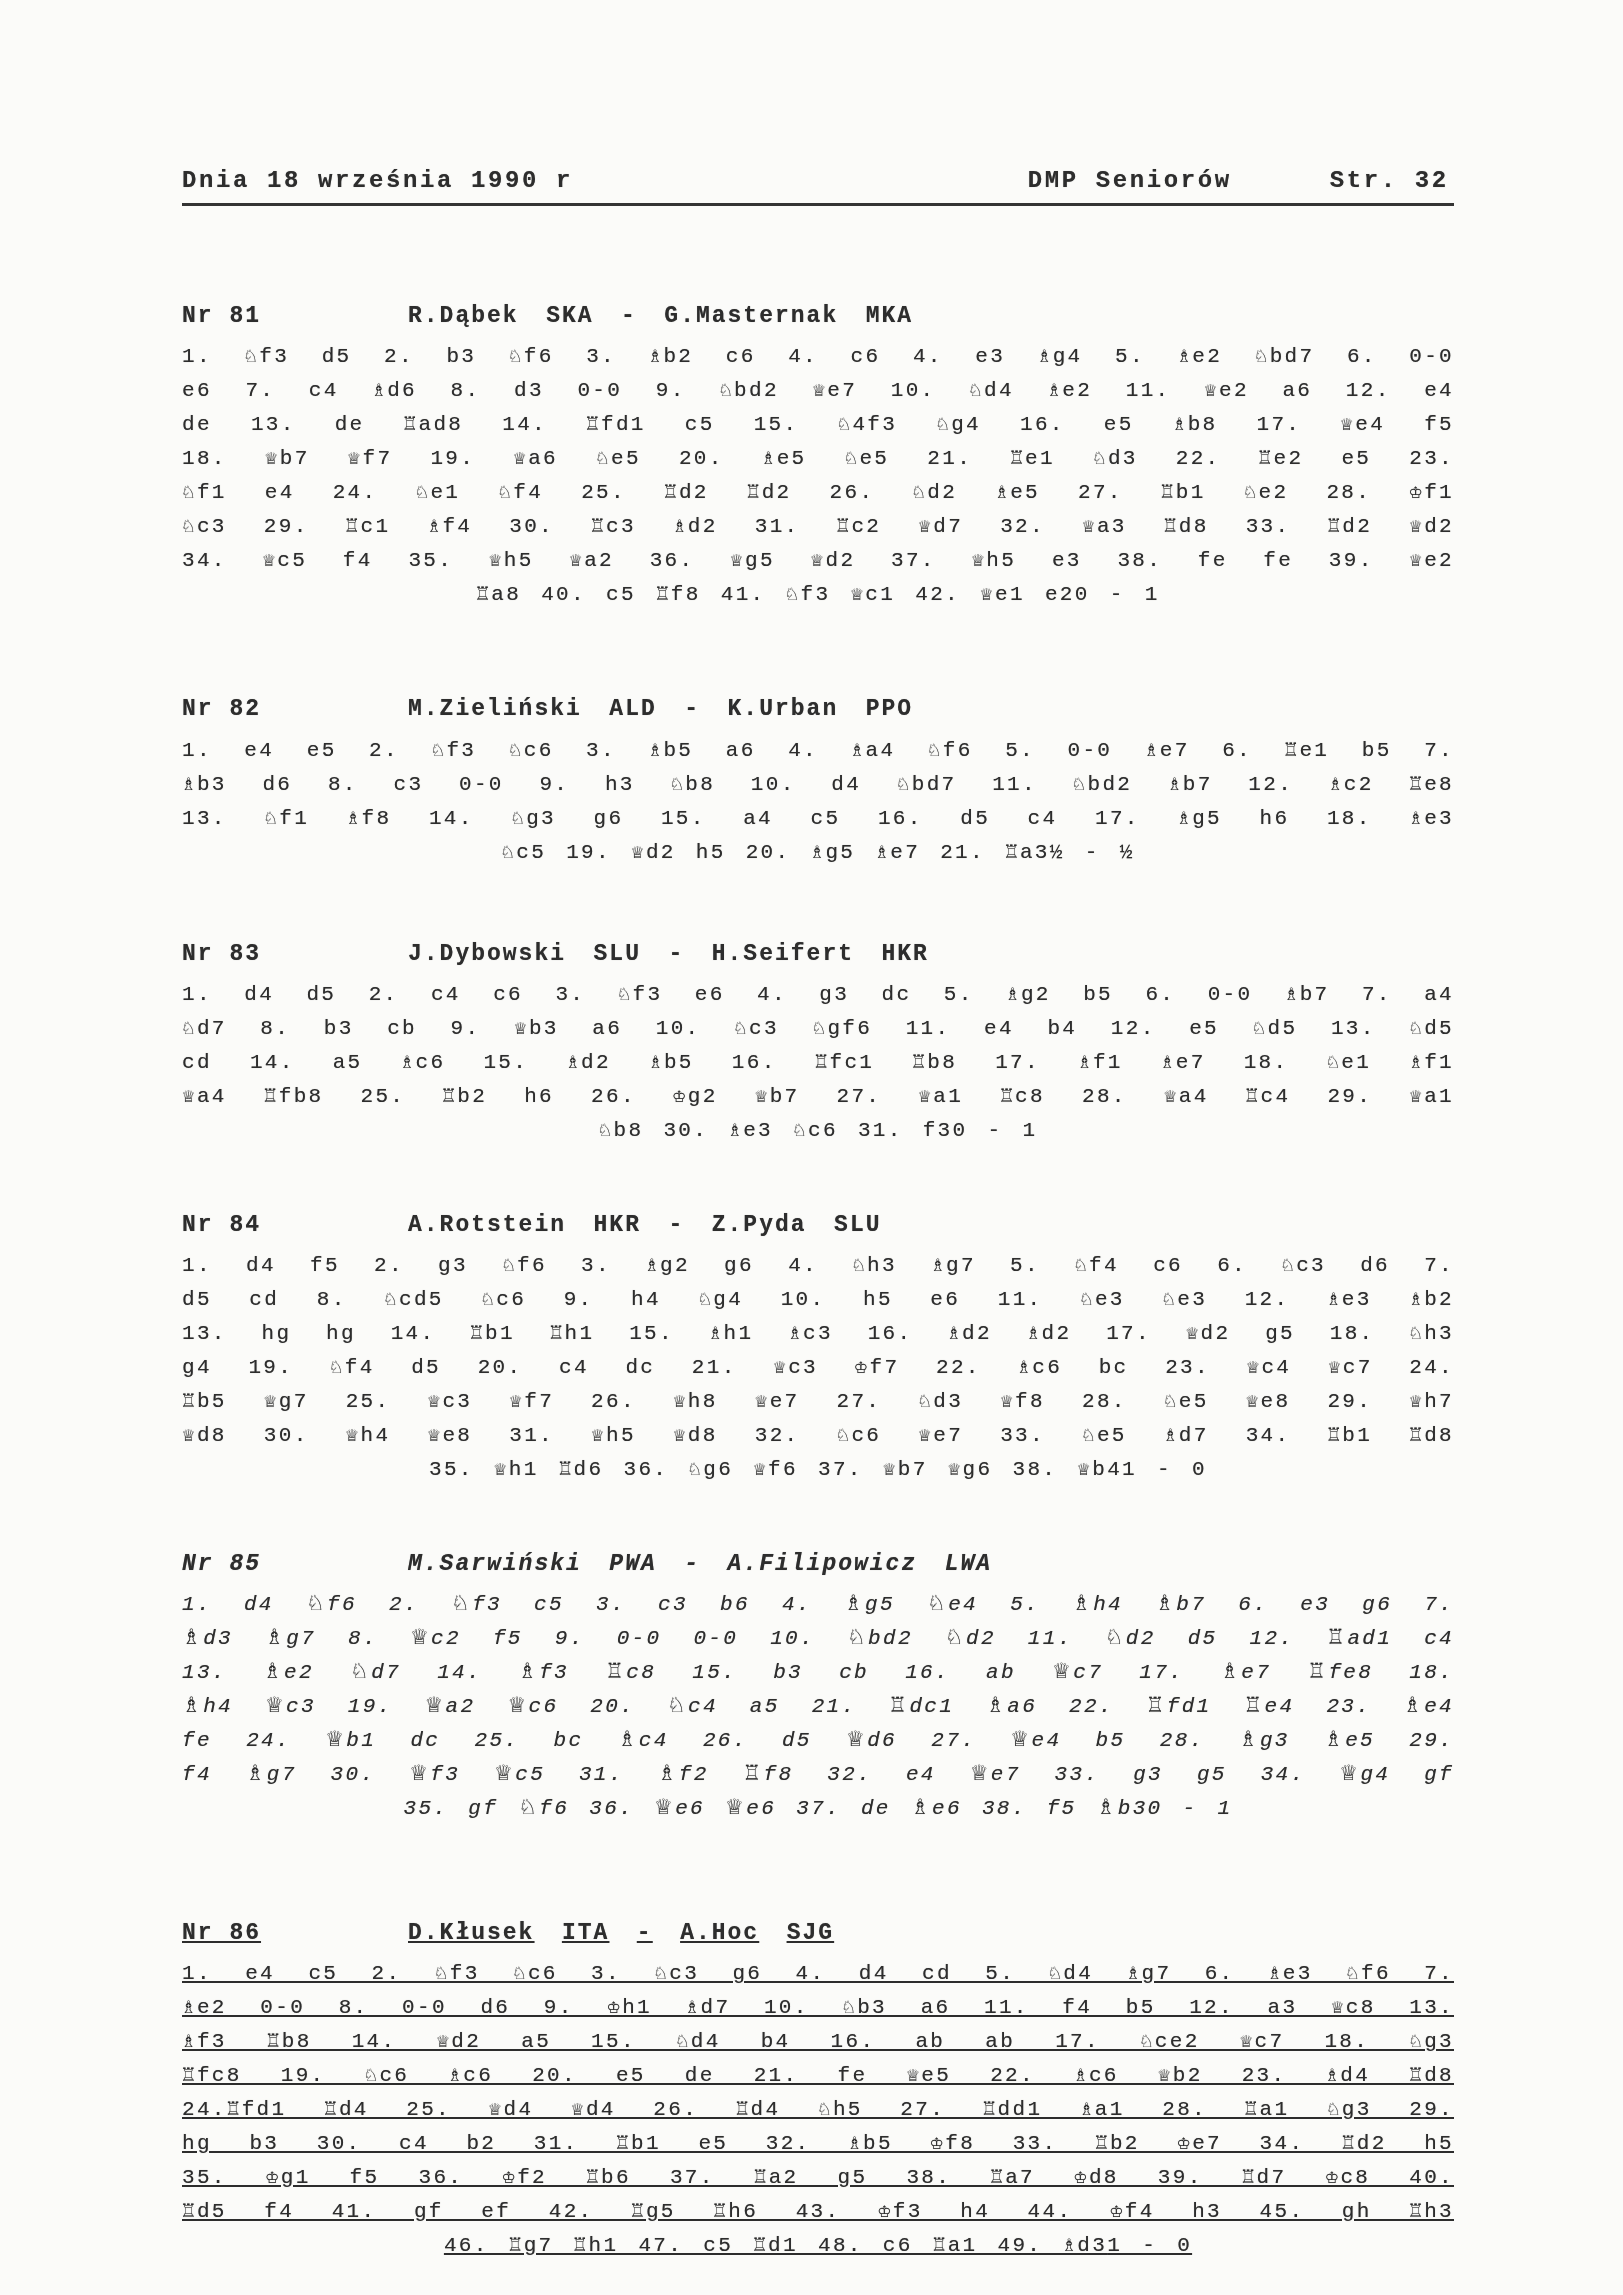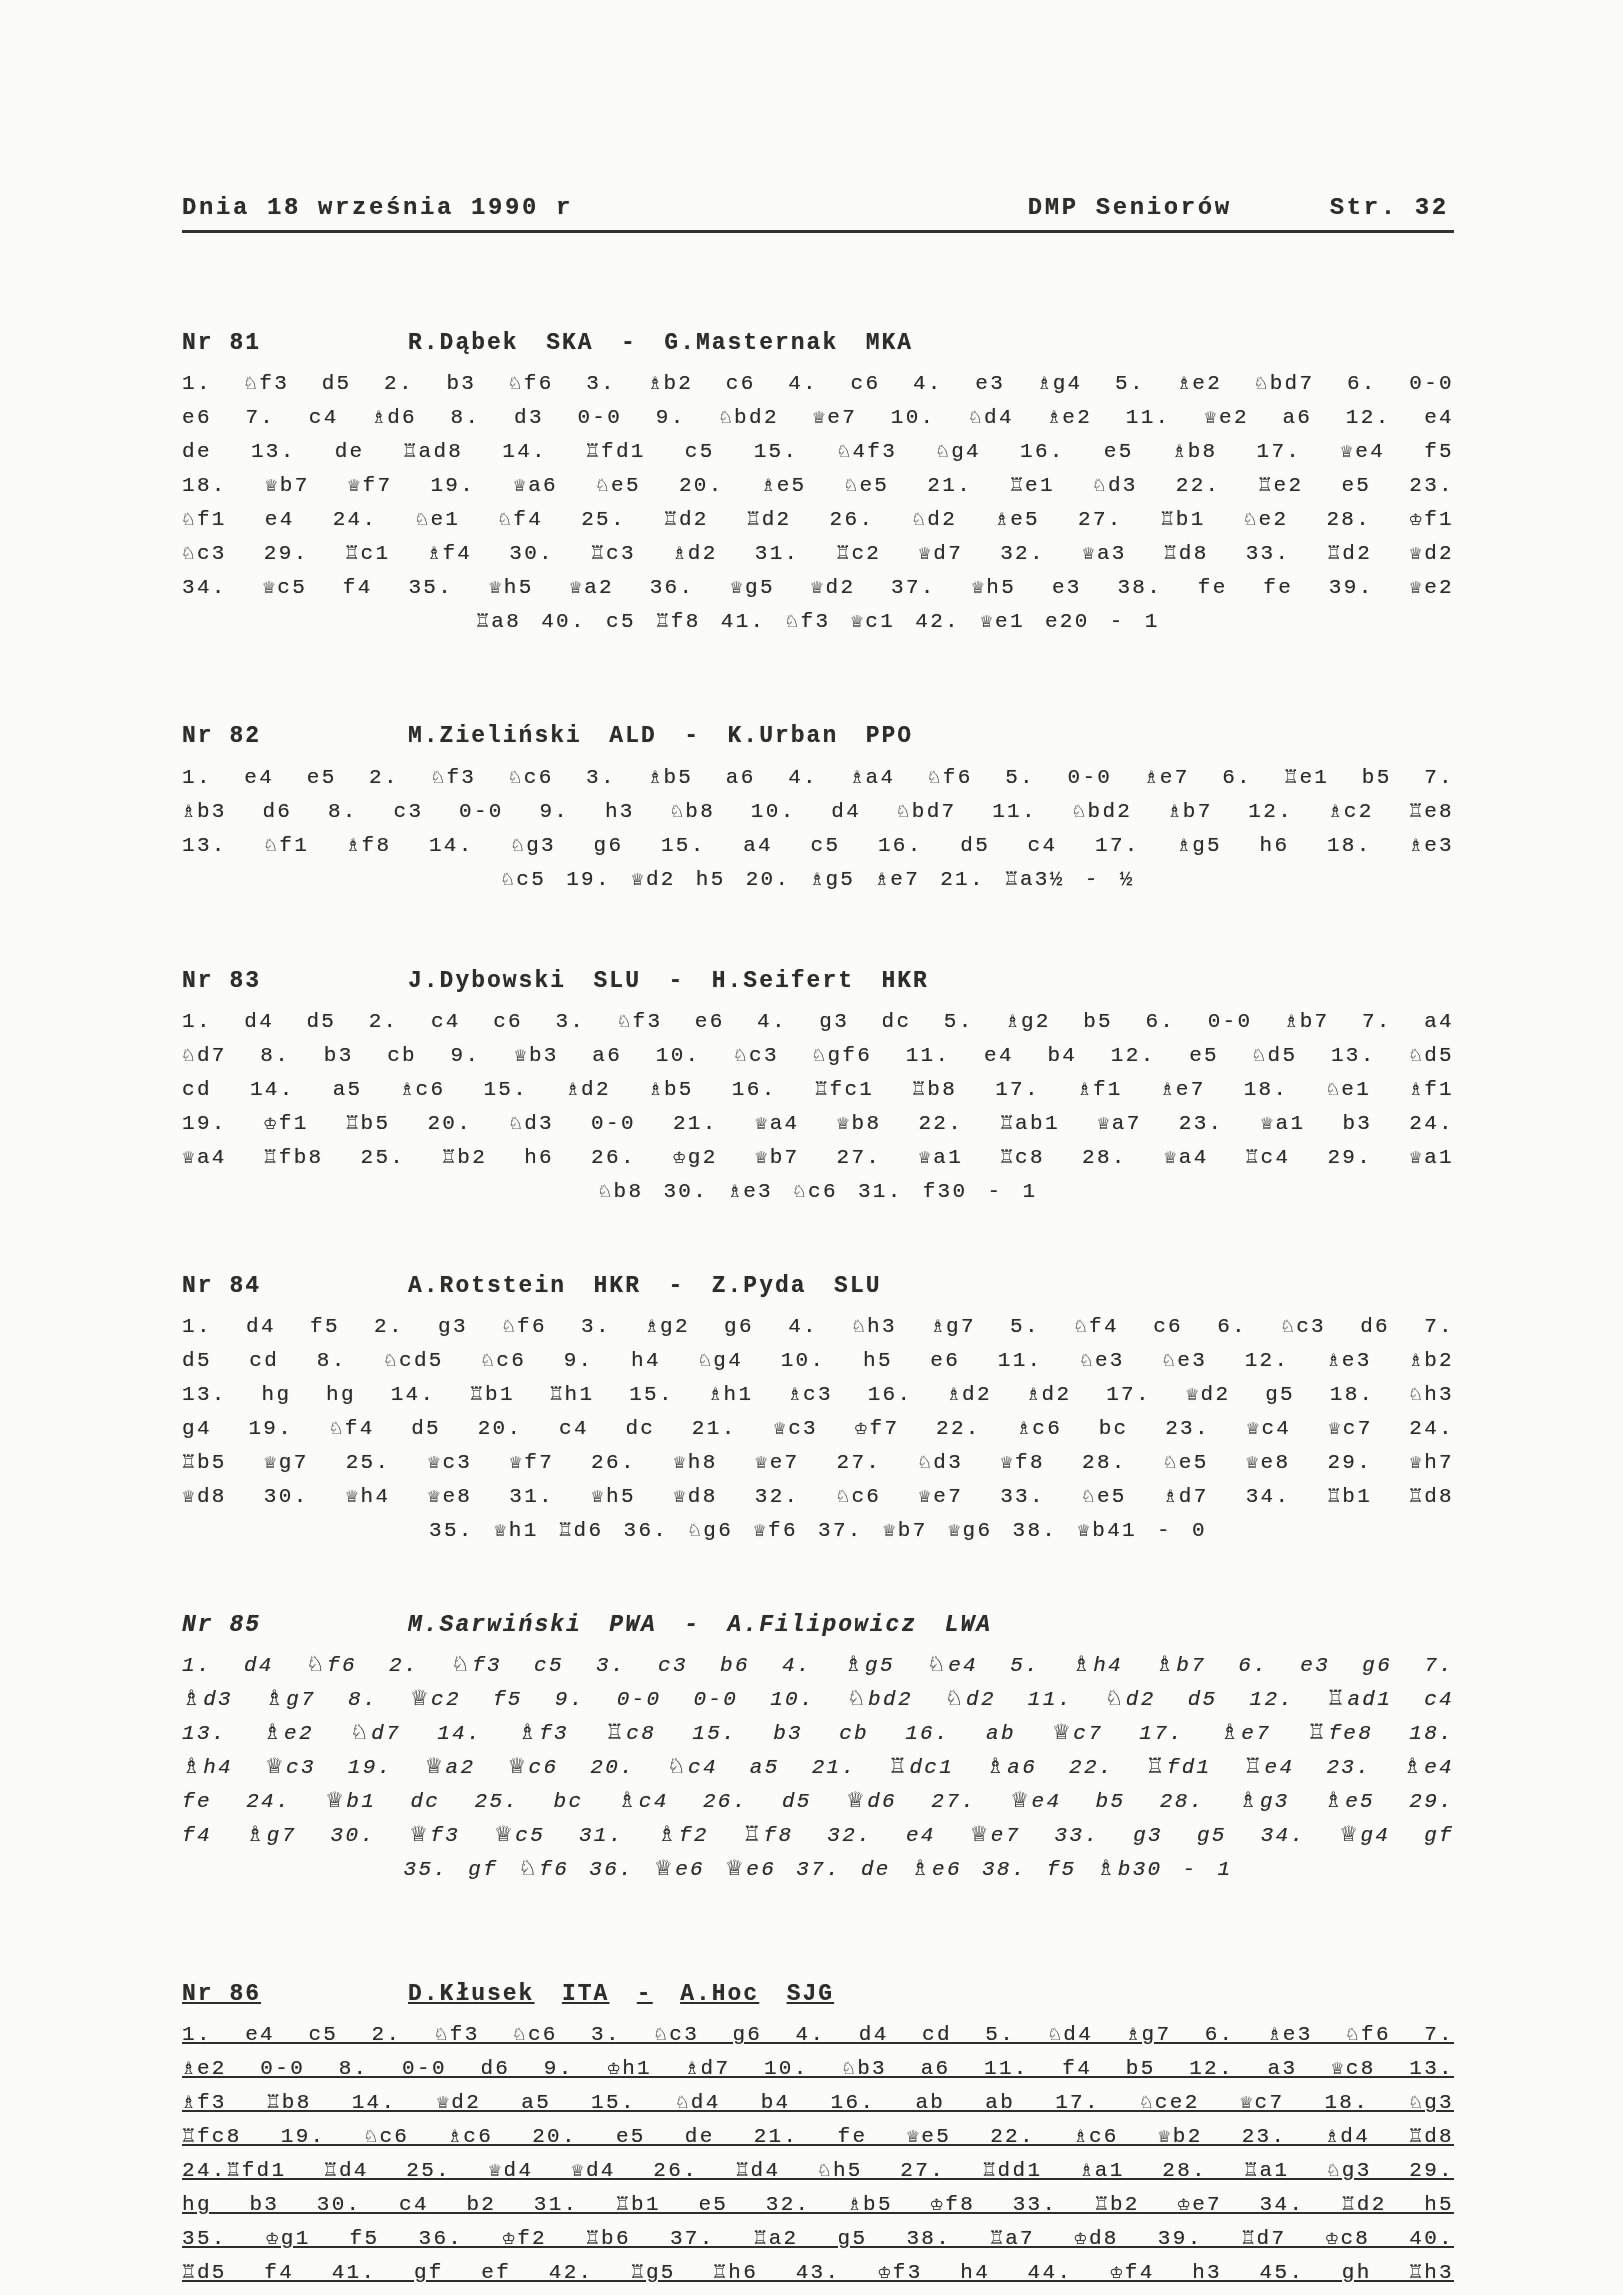--- a/index.html
+++ b/index.html
@@ -15,21 +15,20 @@
     padding:167px 169px 0 182px;
     font-family:"Liberation Mono","DejaVu Sans Mono","DejaVu Sans",monospace;
     color:#2d2d2d;
     text-shadow:0 0 0.7px rgba(45,45,45,.55);
   }
   .doc-header {
     display:flex; align-items:baseline;
     font-weight:700; font-size:24px; letter-spacing:2.6px;
     border-bottom:3.9px solid #343434;
     padding-bottom:9.2px;
-    margin-top:27px;
   }
   .doc-title { margin-left:auto; }
   .doc-page  { margin-left:98px; margin-right:5.2px; }
 
   .game--81 { margin-top:95px; }
   .game--82 { margin-top:82px; }
   .game--83 { margin-top:69px; }
   .game--84 { margin-top:62px;  }
   .game--85 { margin-top:62px;font-style:italic;  }
   .game--86 { margin-top:92px;text-decoration:underline; }
@@ -120,21 +119,20 @@
         <span>SLU</span>
         <span>-</span>
         <span>H.Seifert</span>
         <span>HKR</span>
       </span>
     </div>
     <div class="moves">
       <div class="moves-line">1. d4 d5 2. c4 c6 3. ♘f3 e6 4. g3 dc 5. ♗g2 b5 6. 0-0 ♗b7 7. a4</div>
       <div class="moves-line">♘d7 8. b3 cb 9. ♕b3 a6 10. ♘c3 ♘gf6 11. e4 b4 12. e5 ♘d5 13. ♘d5</div>
       <div class="moves-line">cd 14. a5 ♗c6 15. ♗d2 ♗b5 16. ♖fc1 ♖b8 17. ♗f1 ♗e7 18. ♘e1 ♗f1</div>
-      <div class="moves-line">19. ♔f1 ♖b5 20. ♘d3 0-0 21. ♕a4 ♕b8 22. ♖ab1 ♕a7 23. ♕a1 b3 24.</div>
       <div class="moves-line">♕a4 ♖fb8 25. ♖b2 h6 26. ♔g2 ♕b7 27. ♕a1 ♖c8 28. ♕a4 ♖c4 29. ♕a1</div>
       <div class="moves-line last">
         <span>♘b8 30. ♗e3 ♘c6 31. f3</span>
         <span class="result">0 - 1</span>
       </div>
     </div>
   </section>
 
   <section class="game game--84">
     <div class="game-header">

